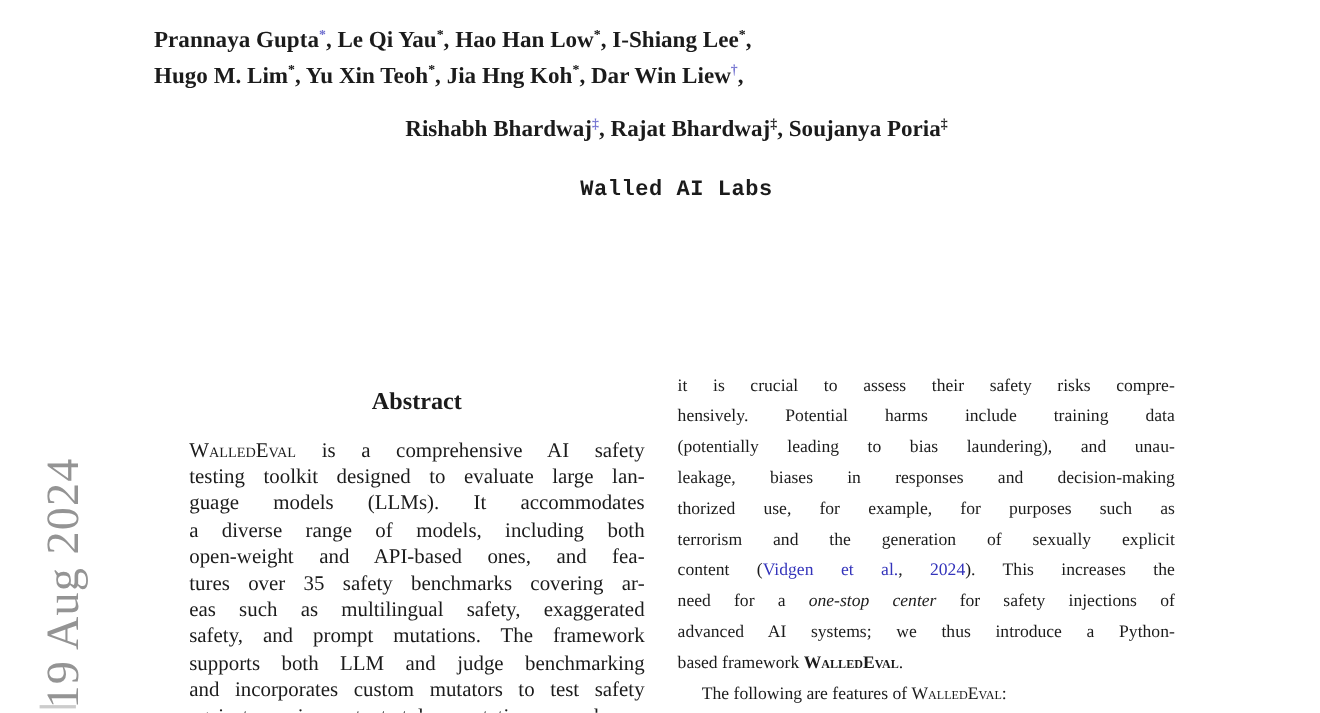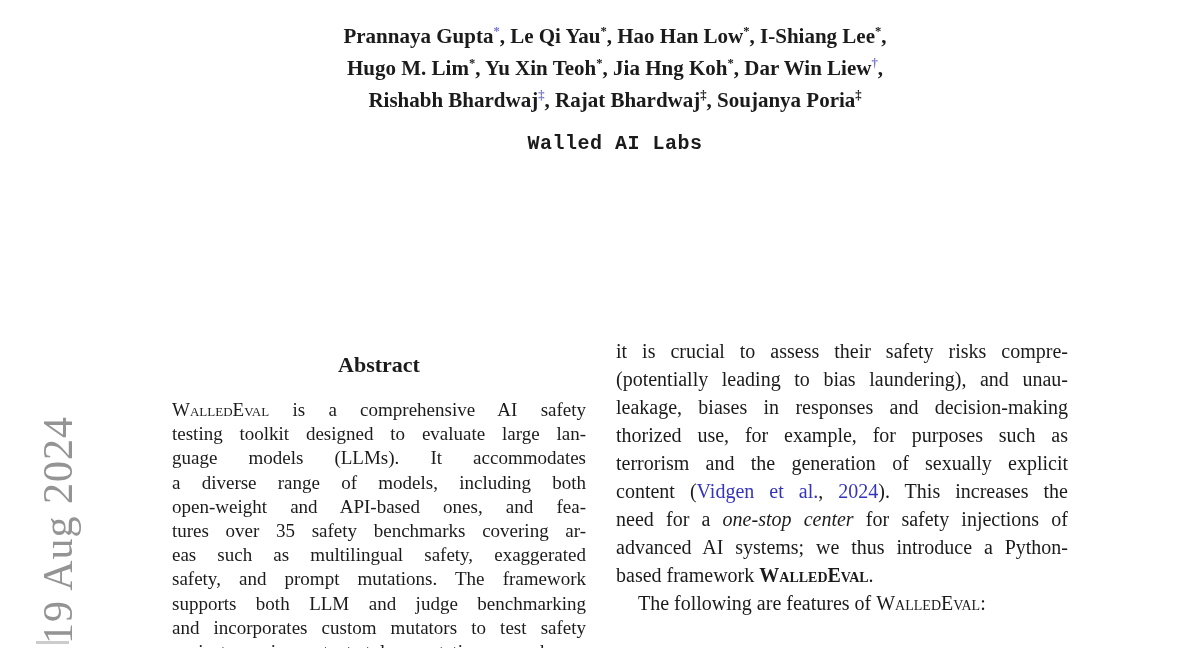--- a/index.html
+++ b/index.html
@@ -2,30 +2,30 @@
 <html style="--cite: #3434bb; --fnblue: #7373d0; --wm: #949494;"><head>
 <meta charset="utf-8">
 <style>
   * { margin:0; padding:0; box-sizing:border-box; }
   html, body { width:1200px; height:648px; background:#ffffff; overflow:hidden; }
   body { font-family:"Liberation Serif", serif; color:#1b1b1b; position:relative; }
 
   .content { position:absolute; left:140px; top:0; width:950px; }
 
   .title-block { margin-top:38px; text-align:center; font-size:28px; font-weight:bold; line-height:34px; }
-  .authors-a   { margin-top:20px; text-align:center; font-size:21px; font-weight:bold; line-height:32px; }
-  .authors-b   { text-align:center; font-size:21px; font-weight:bold; line-height:32px; }
-  .affiliation { margin-top:16px; text-align:center; font-family:"Liberation Mono", monospace;
+  .authors-a   { margin-top:20px; font-size:21px; font-weight:bold; line-height:32px; }
+  .authors-b   { margin-top:17px; text-align:center; font-size:21px; font-weight:bold; line-height:32px; }
+  .affiliation { margin-top:28px; text-align:center; font-family:"Liberation Mono", monospace;
                  font-size:20px; font-weight:bold; letter-spacing:0.5px; }
 
   .col-left  { position:absolute; left:172px; top:352px; width:414px; }
   .abstract-heading { text-align:center; font-size:22px; font-weight:bold; line-height:26px; margin-bottom:20px; }
   .abstract-lines { font-size:19px; line-height:24.2px; }
 
-  .col-right { position:absolute; left:616px; top:337px; width:452px; font-size:20px; line-height:28px; }
+  .col-right { position:absolute; left:616px; top:337px; width:452px; font-size:16px; line-height:28px; }
 
   .tline { text-align:justify; text-align-last:justify; }
   .tline.nojust { text-align:left; text-align-last:auto; }
   .tline.indent { text-indent:22px; }
 
   sup { font-size:60%; line-height:0; vertical-align:super; }
   .sc { font-variant:small-caps; }
   .it { font-style:italic; }
   .bd { font-weight:bold; }
   .cite { color:var(--cite, #3434bb);margin-top:24px; }
@@ -70,20 +70,21 @@
         <div class="tline"><span>eas such as multilingual safety, exaggerated</span></div>
         <div class="tline"><span>safety, and prompt mutations. The framework</span></div>
         <div class="tline"><span>supports both LLM and judge benchmarking</span></div>
         <div class="tline"><span>and incorporates custom mutators to test safety</span></div>
         <div class="tline"><span>against various text-style mutations, such as</span></div>
       </div>
   </div>
 
   <div class="col-right">
       <div class="tline"><span>it is crucial to assess their safety risks compre-</span></div>
+      <div class="tline"><span>hensively. Potential harms include training data</span></div>
       <div class="tline"><span>(potentially leading to bias laundering), and unau-</span></div>
       <div class="tline"><span>leakage, biases in responses and decision-making</span></div>
       <div class="tline"><span>thorized use, for example, for purposes such as</span></div>
       <div class="tline"><span>terrorism and the generation of sexually explicit</span></div>
       <div class="tline"><span>content (</span><span class="cite">Vidgen et al.</span><span>, </span><span class="cite">2024</span><span>). This increases the</span></div>
       <div class="tline"><span>need for a </span><span class="it">one-stop center</span><span> for safety injections of</span></div>
       <div class="tline"><span>advanced AI systems; we thus introduce a Python-</span></div>
       <div class="tline nojust"><span>based framework </span><span class="sc bd">WalledEval</span><span>.</span></div>
       <div class="tline nojust indent"><span>The following are features of </span><span class="sc">WalledEval</span><span>:</span></div>
     </div>

